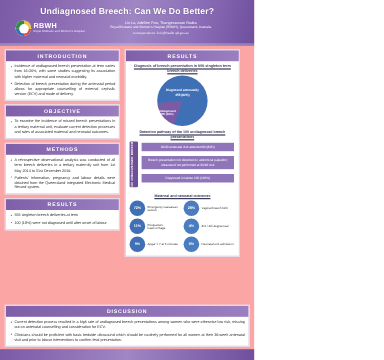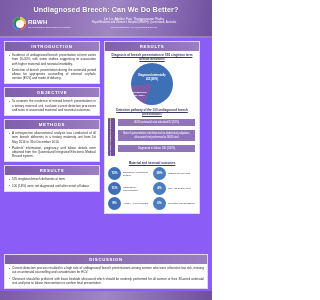--- a/index.html
+++ b/index.html
@@ -5,21 +5,21 @@
   * { box-sizing: border-box; margin: 0; padding: 0; }
   html, body {
     width: 212px; height: 300px;
     font-family: "Liberation Sans", sans-serif;
     background: #ffffff;
     overflow: hidden;
   }
   .poster {
     position: relative;
     width: 212px; height: 300px;
-    background: #8b5cf6;
+    background: #fca5a5;
     display: flex; flex-direction: column;
   }
 
   
   .header {
     position: relative;
     height: 38px;
     background: linear-gradient(100deg,#7b5aa6 0%, #8f6fb5 28%, #9f86c4 52%, #8c6fb8 76%, #6f4f9e 100%);
     flex: 0 0 auto;
     overflow: hidden;

